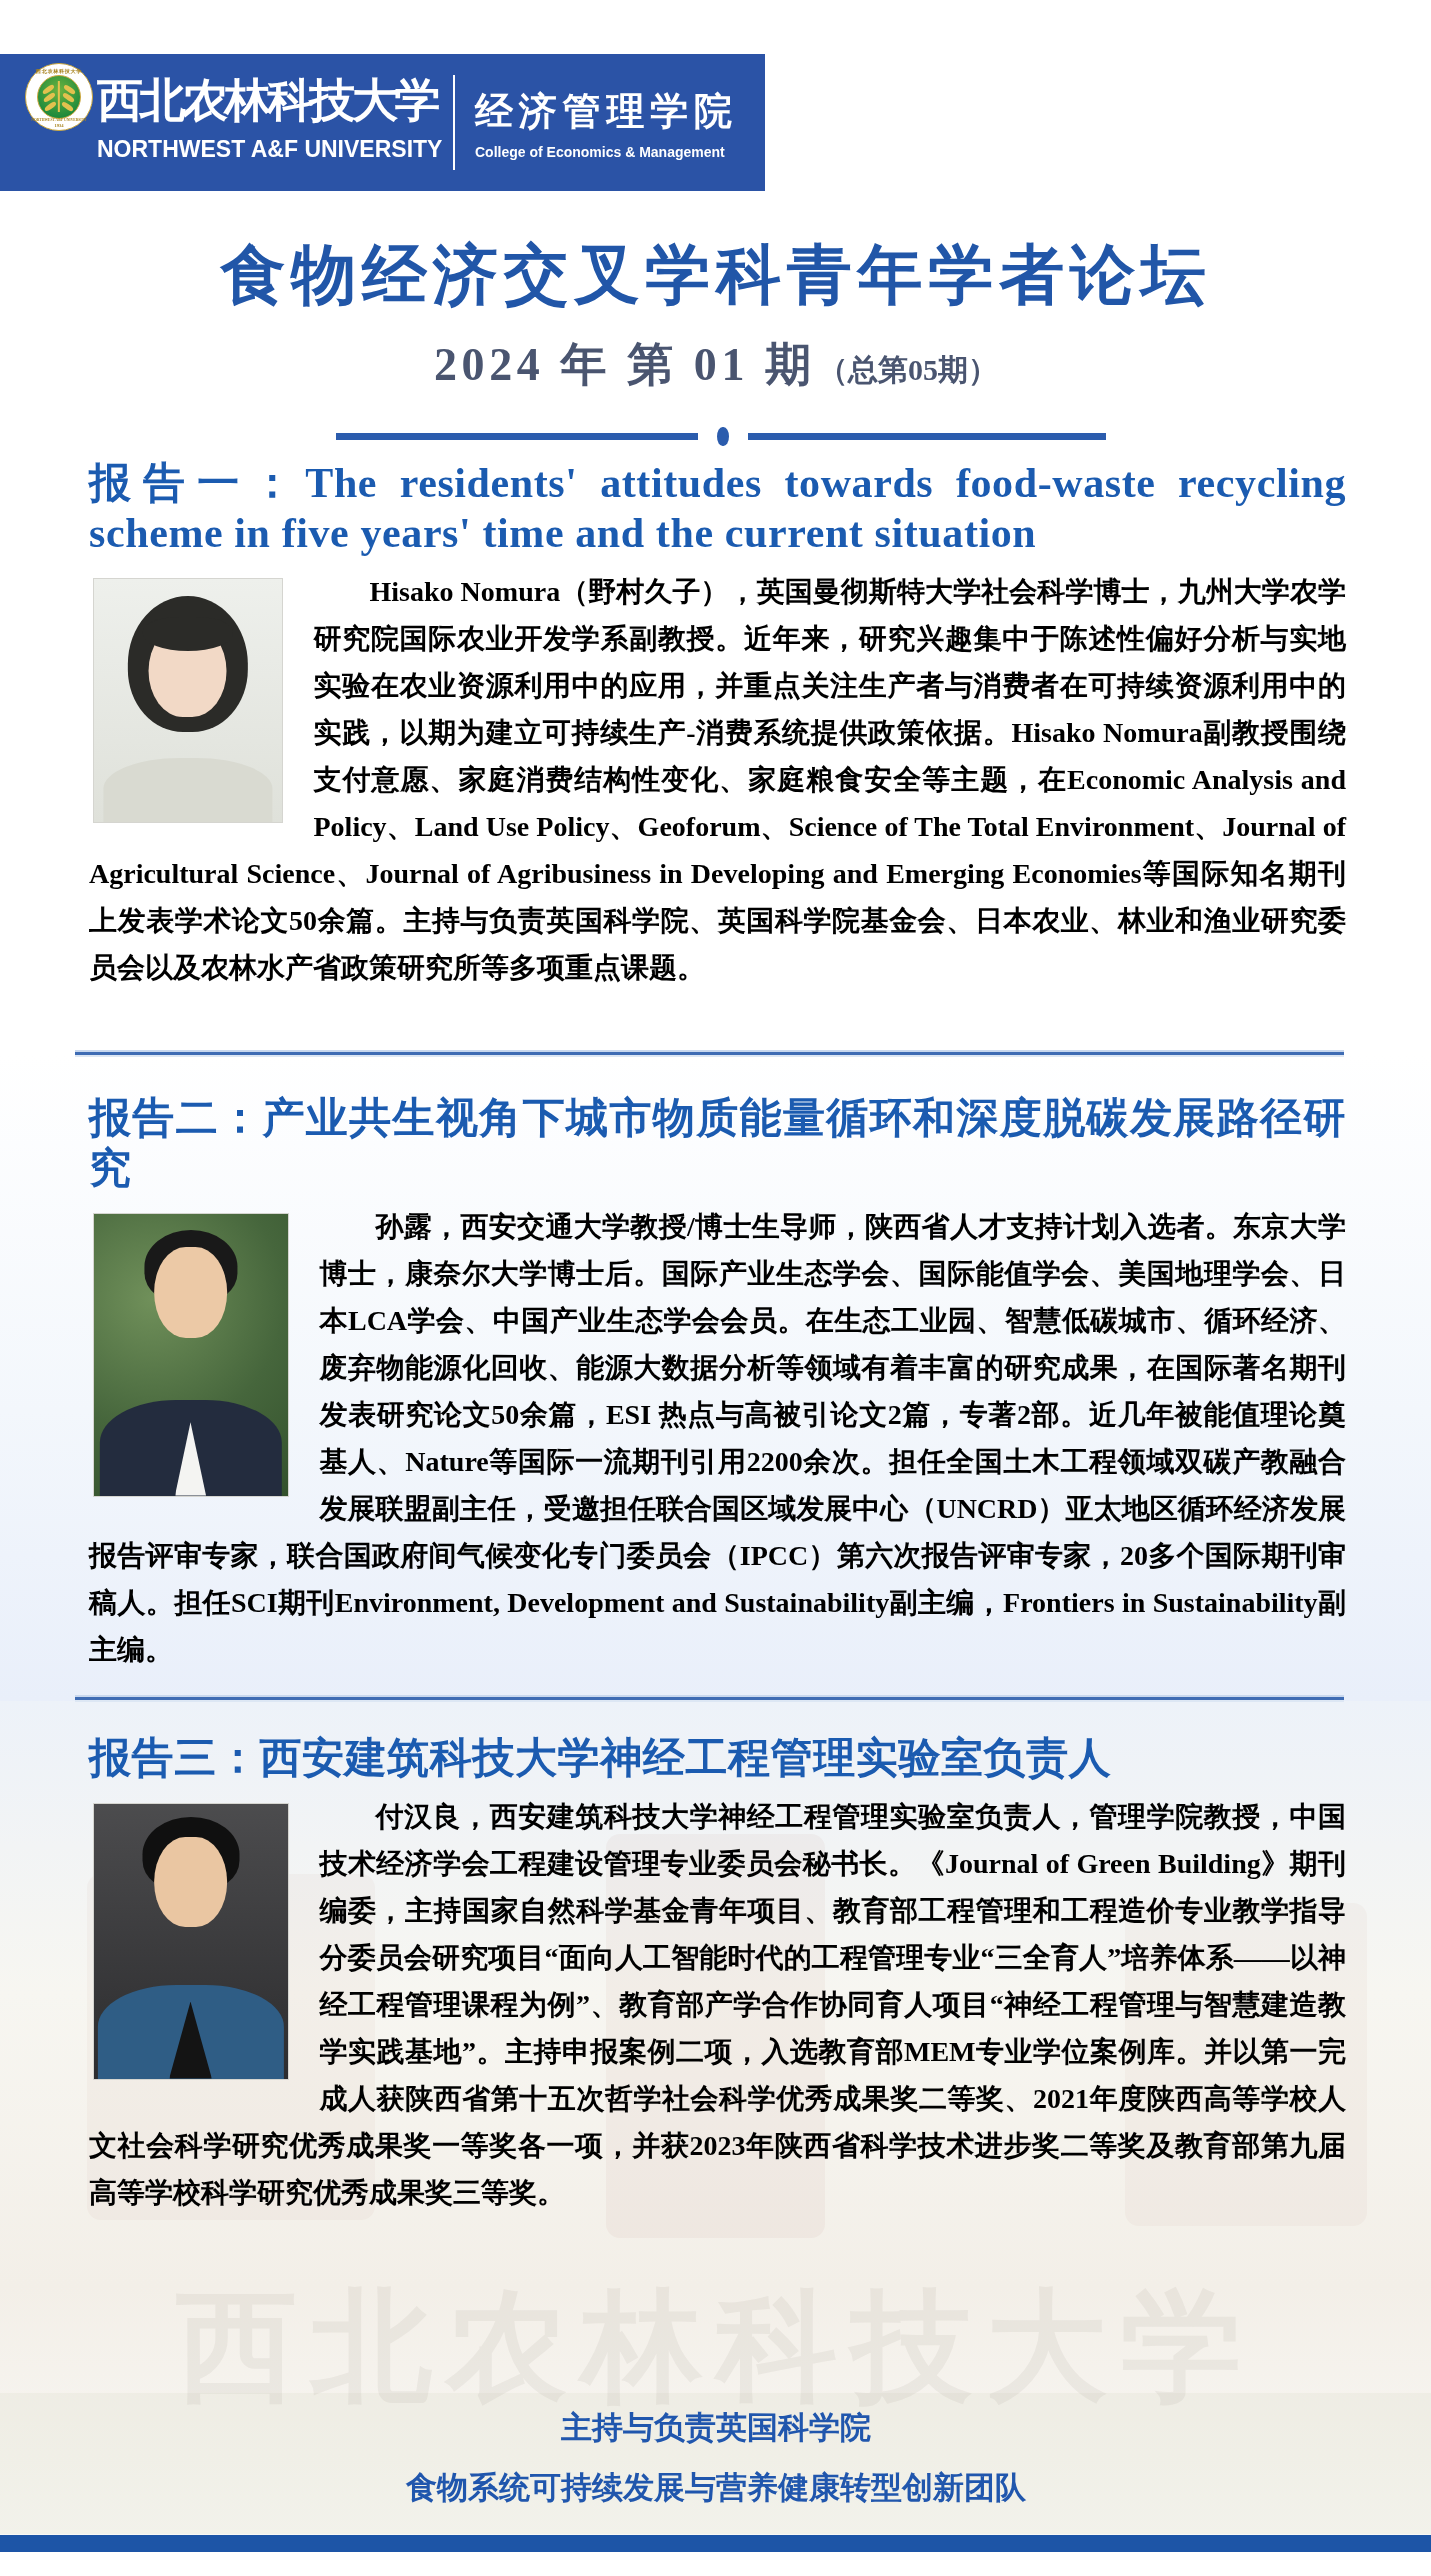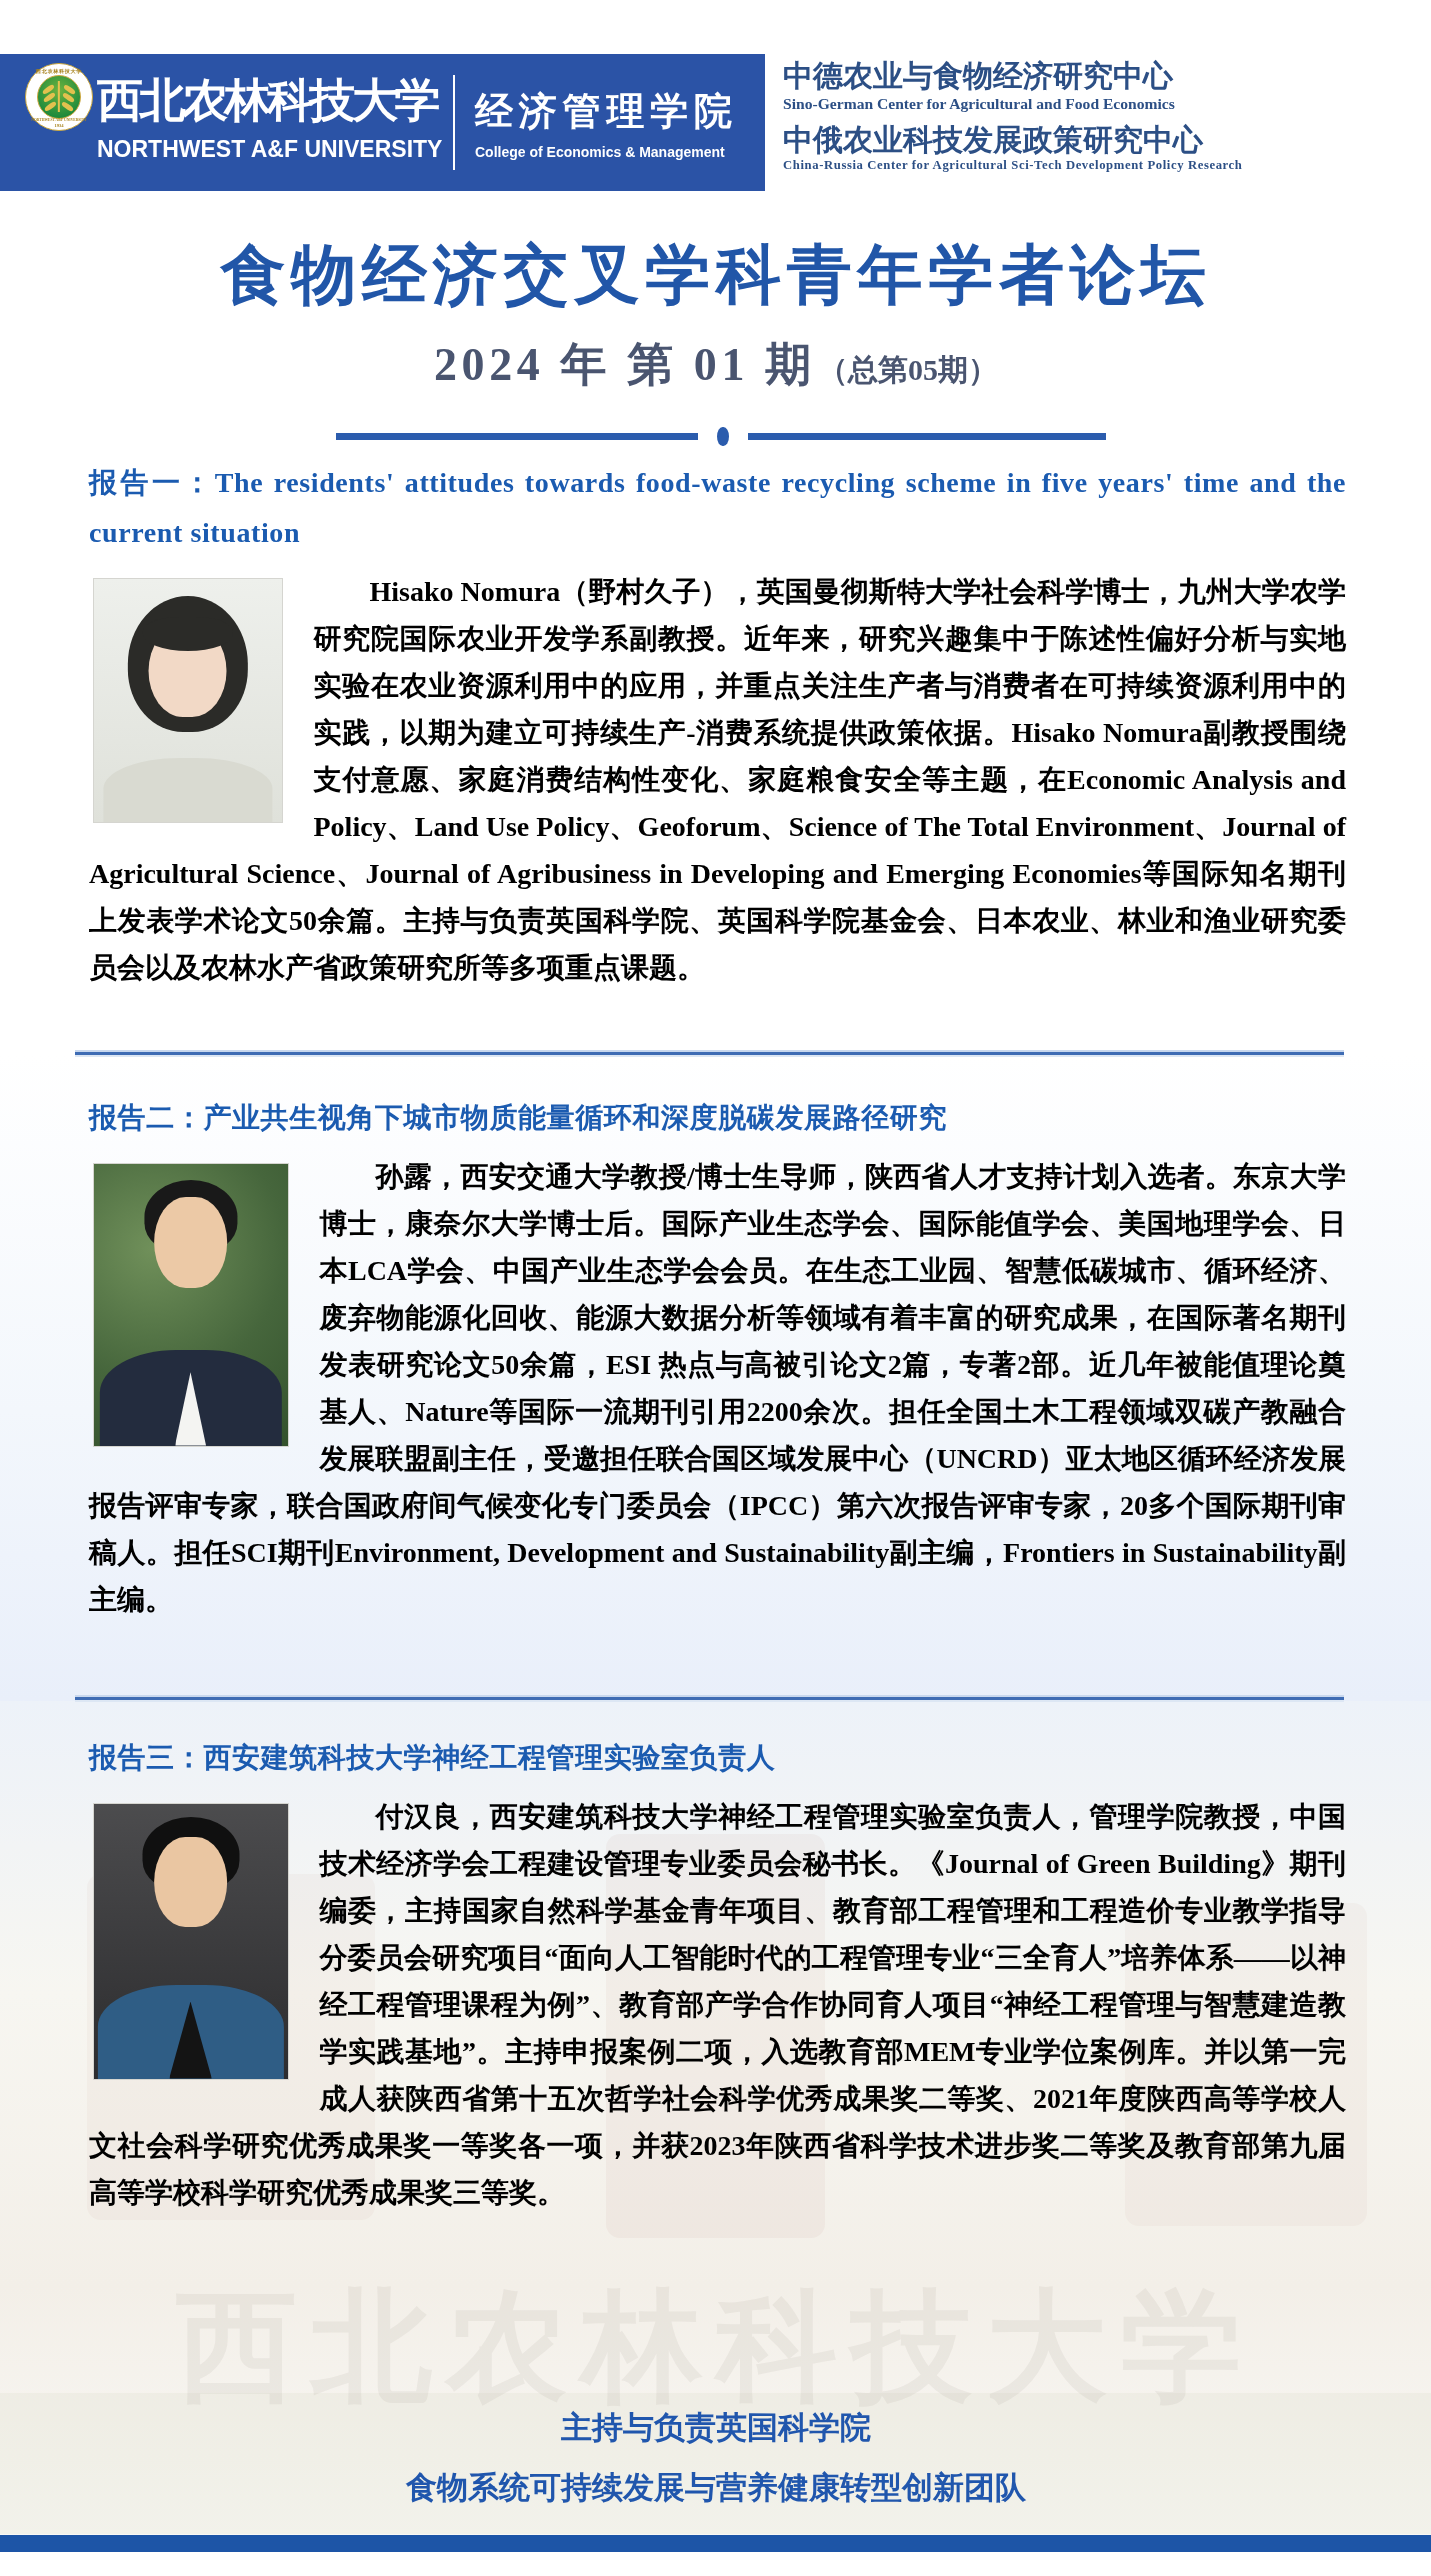--- a/index.html
+++ b/index.html
@@ -67,21 +67,21 @@
   .issue-sub{font-size:30px;}
   .title-divider{position:absolute;left:336px;top:426px;width:770px;height:21px;
         display:flex;align-items:center;}
   .td-bar{height:7px;background:#2b5cad;}
   .td-left{width:362px;} .td-right{width:358px;}
   .td-dot{width:11.5px;height:19.6px;border-radius:50%;background:#2b5cad;margin:0 19.6px;}
 
   
   .report{position:absolute;left:89px;width:1257px;}
   #r1{top:458px;} #r2{top:1093px;} #r3{top:1733px;}
-  .report-heading{font-size:28px;font-weight:bold;color:#1b5bb0;line-height:50px;
+  .report-heading{font-size:42px;font-weight:bold;color:#1b5bb0;line-height:50px;
         text-align:justify;letter-spacing:0.6px;}
   .bio{margin-top:10.4px;font-size:28px;line-height:47px;font-weight:bold;color:#000000;
         text-align:justify;text-indent:2em;}
   .photo{float:left;position:relative;overflow:hidden;margin:9.2px 31px 5.8px 3.5px;
         border:0.6px solid #d5d5d0;box-sizing:border-box;}
   .ph1{width:190px;height:245px;} .ph2{width:196px;height:284px;} .ph3{width:196px;height:277px;}
   .ph-bg{position:absolute;left:0;top:0;width:100%;height:100%;}
   .ph-hair{position:absolute;left:50%;transform:translateX(-50%);}
   .ph-face{position:absolute;left:50%;transform:translateX(-50%);}
   .ph-body{position:absolute;left:50%;transform:translateX(-50%);bottom:-2%;}
@@ -155,26 +155,20 @@
       <div class="uni-cn">西北农林科技大学</div>
       <div class="uni-en">NORTHWEST A&amp;F UNIVERSITY</div>
     </div>
     <div class="banner-sep"></div>
     <div class="banner-college">
       <div class="college-cn">经济管理学院</div>
       <div class="college-en">College of Economics &amp; Management</div>
     </div>
   </div>
 
-  <div class="header-right">
-    <div class="center-cn">中德农业与食物经济研究中心</div>
-    <div class="center-en1">Sino-German Center for Agricultural and Food Economics</div>
-    <div class="center-cn second">中俄农业科技发展政策研究中心</div>
-    <div class="center-en2">China-Russia Center for Agricultural Sci-Tech Development Policy Research</div>
-  </div>
 
   <div class="main-title">食物经济交叉学科青年学者论坛</div>
   <div class="issue-line">
     <span class="issue-main">2024 年 第 01 期</span>
     <span class="issue-sub">（总第05期）</span>
   </div>
   <div class="title-divider">
     <div class="td-bar td-left"></div>
     <div class="td-dot"></div>
     <div class="td-bar td-right"></div>

